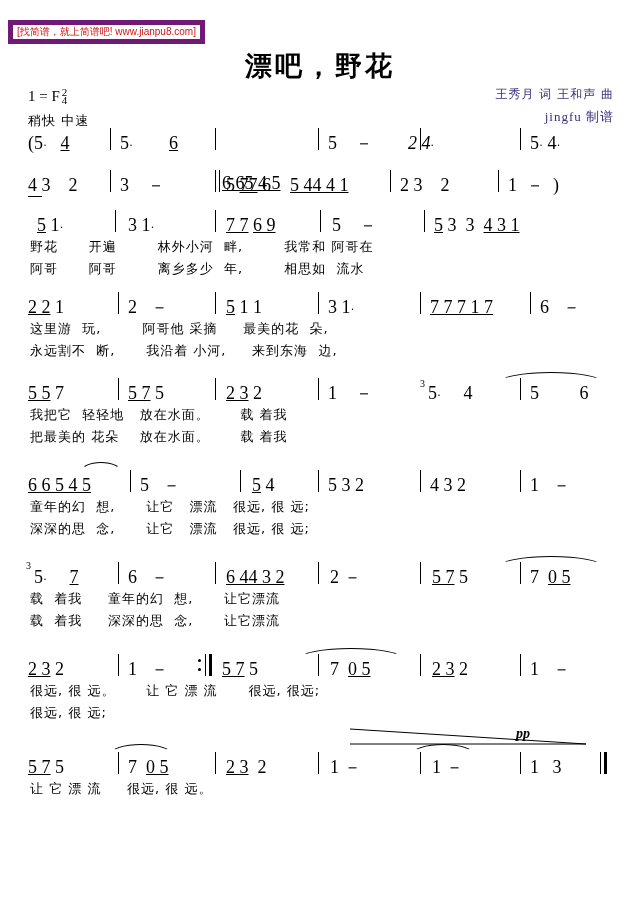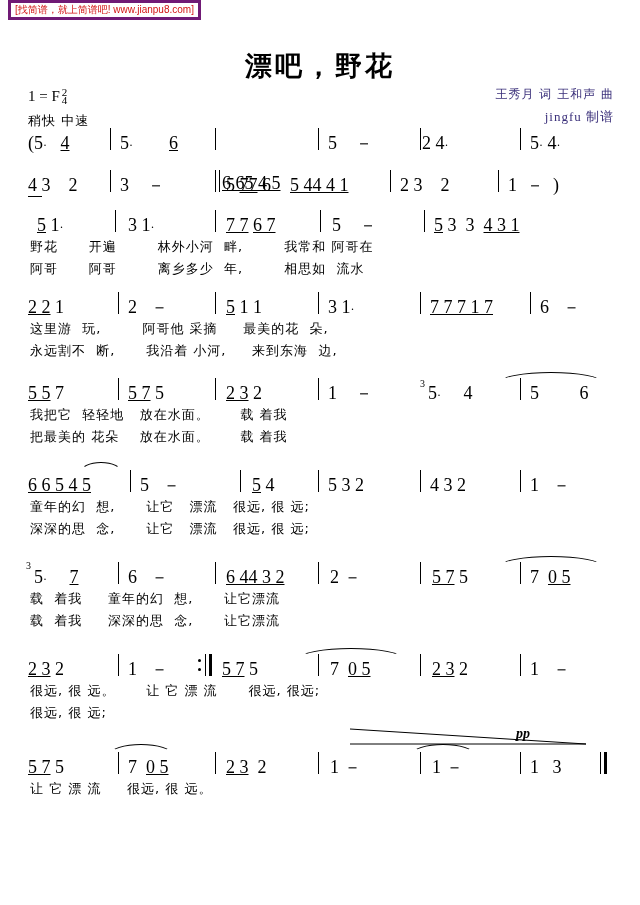--- a/index.html
+++ b/index.html
@@ -18,22 +18,22 @@
   #sheet {
     position: relative;
     width: 640px;
     height: 905px;
   }
 
   
   .watermark {
     position: absolute;
     left: 8px;
-    top: 0;
-    border: 3px solid #701a75;
+    top: 20px;
+    border: 5px solid #701a75;
     color: #d21414;
     font-family: "Liberation Sans", sans-serif;
     font-size: 10px;
     line-height: 12px;
     padding: 1px 4px;
     white-space: nowrap;
     letter-spacing: 0px;
   }
 
   
@@ -164,42 +164,42 @@
   <div class="credit2">jingfu 制谱</div>
 
   <div class="n" style="left:28px; top:134px;">(5<span style="font-size:12px">·</span>   <span style="text-decoration:underline">4</span>  </div>
   <div class="bar" style="left:110px; top:128px; height:22px;"></div>
   <div class="n" style="left:120px; top:134px;">5<span style="font-size:12px">·</span>        <span style="text-decoration:underline">6</span></div>
   <div class="bar" style="left:215px; top:128px; height:22px;"></div>
   <div class="n" style="left:222px; top:134px; text-decoration:underline;margin-top:40px;">6 65 4 5</div>
   <div class="bar" style="left:318px; top:128px; height:22px;"></div>
   <div class="n" style="left:328px; top:134px;">5    －</div>
   <div class="bar" style="left:420px; top:128px; height:22px;"></div>
-  <div class="n" style="left:422px; top:134px;">2 4<span style="font-size:12px">·</span></div>
+  <div class="n" style="left:408px; top:134px;font-style:italic;">2 4<span style="font-size:12px">·</span></div>
   <div class="bar" style="left:520px; top:128px; height:22px;"></div>
   <div class="n" style="left:530px; top:134px;">5<span style="font-size:12px">·</span> 4<span style="font-size:12px">·</span></div>
 
   <div class="n" style="left:28px; top:176px;">4 3    2</div>
   <div class="ubar" style="left:28px; top:196px; width:14px;"></div>
   <div class="bar" style="left:110px; top:170px; height:22px;"></div>
   <div class="n" style="left:120px; top:176px;">3    －</div>
   <div class="bar" style="left:215px; top:170px; height:22px;"></div>
   <div class="bar" style="left:219px; top:170px; height:22px;"></div>
   <div class="n" style="left:226px; top:176px;">5 <span style="text-decoration:underline">77</span> 6</div>
   <div class="n" style="left:290px; top:176px; text-decoration:underline;">5 44 4 1</div>
   <div class="bar" style="left:390px; top:170px; height:22px;"></div>
   <div class="n" style="left:400px; top:176px;">2 3    2</div>
   <div class="bar" style="left:498px; top:170px; height:22px;"></div>
   <div class="n" style="left:508px; top:176px;">1  －  )</div>
 
   <div class="n" style="left:28px; top:216px;margin-left:9px;"><span style="text-decoration:underline">5</span> 1<span style="font-size:12px">·</span></div>
   <div class="bar" style="left:115px; top:210px; height:22px;"></div>
   <div class="n" style="left:128px; top:216px;">3 1<span style="font-size:12px">·</span></div>
   <div class="bar" style="left:215px; top:210px; height:22px;"></div>
-  <div class="n" style="left:226px; top:216px;"><span style="text-decoration:underline">7 7</span> <span style="text-decoration:underline">6 7</span></div>
+  <div class="n" style="left:226px; top:216px;"><span style="text-decoration:underline">7 7</span> <span style="text-decoration:underline">6 9</span></div>
   <div class="bar" style="left:320px; top:210px; height:22px;"></div>
   <div class="n" style="left:332px; top:216px;">5    －</div>
   <div class="bar" style="left:424px; top:210px; height:22px;"></div>
   <div class="n" style="left:434px; top:216px;"><span style="text-decoration:underline">5</span> 3  3  <span style="text-decoration:underline">4 3 1</span></div>
   <div class="lyr" style="left:30px; top:240px;">野花      开遍        林外小河  畔,        我常和 阿哥在</div>
   <div class="lyr" style="left:30px; top:262px;">阿哥      阿哥        离乡多少  年,        相思如  流水</div>
 
   <div class="n" style="left:28px; top:298px;"><span style="text-decoration:underline">2 2</span> 1</div>
   <div class="bar" style="left:118px; top:292px; height:22px;"></div>
   <div class="n" style="left:128px; top:298px;">2   －</div>

